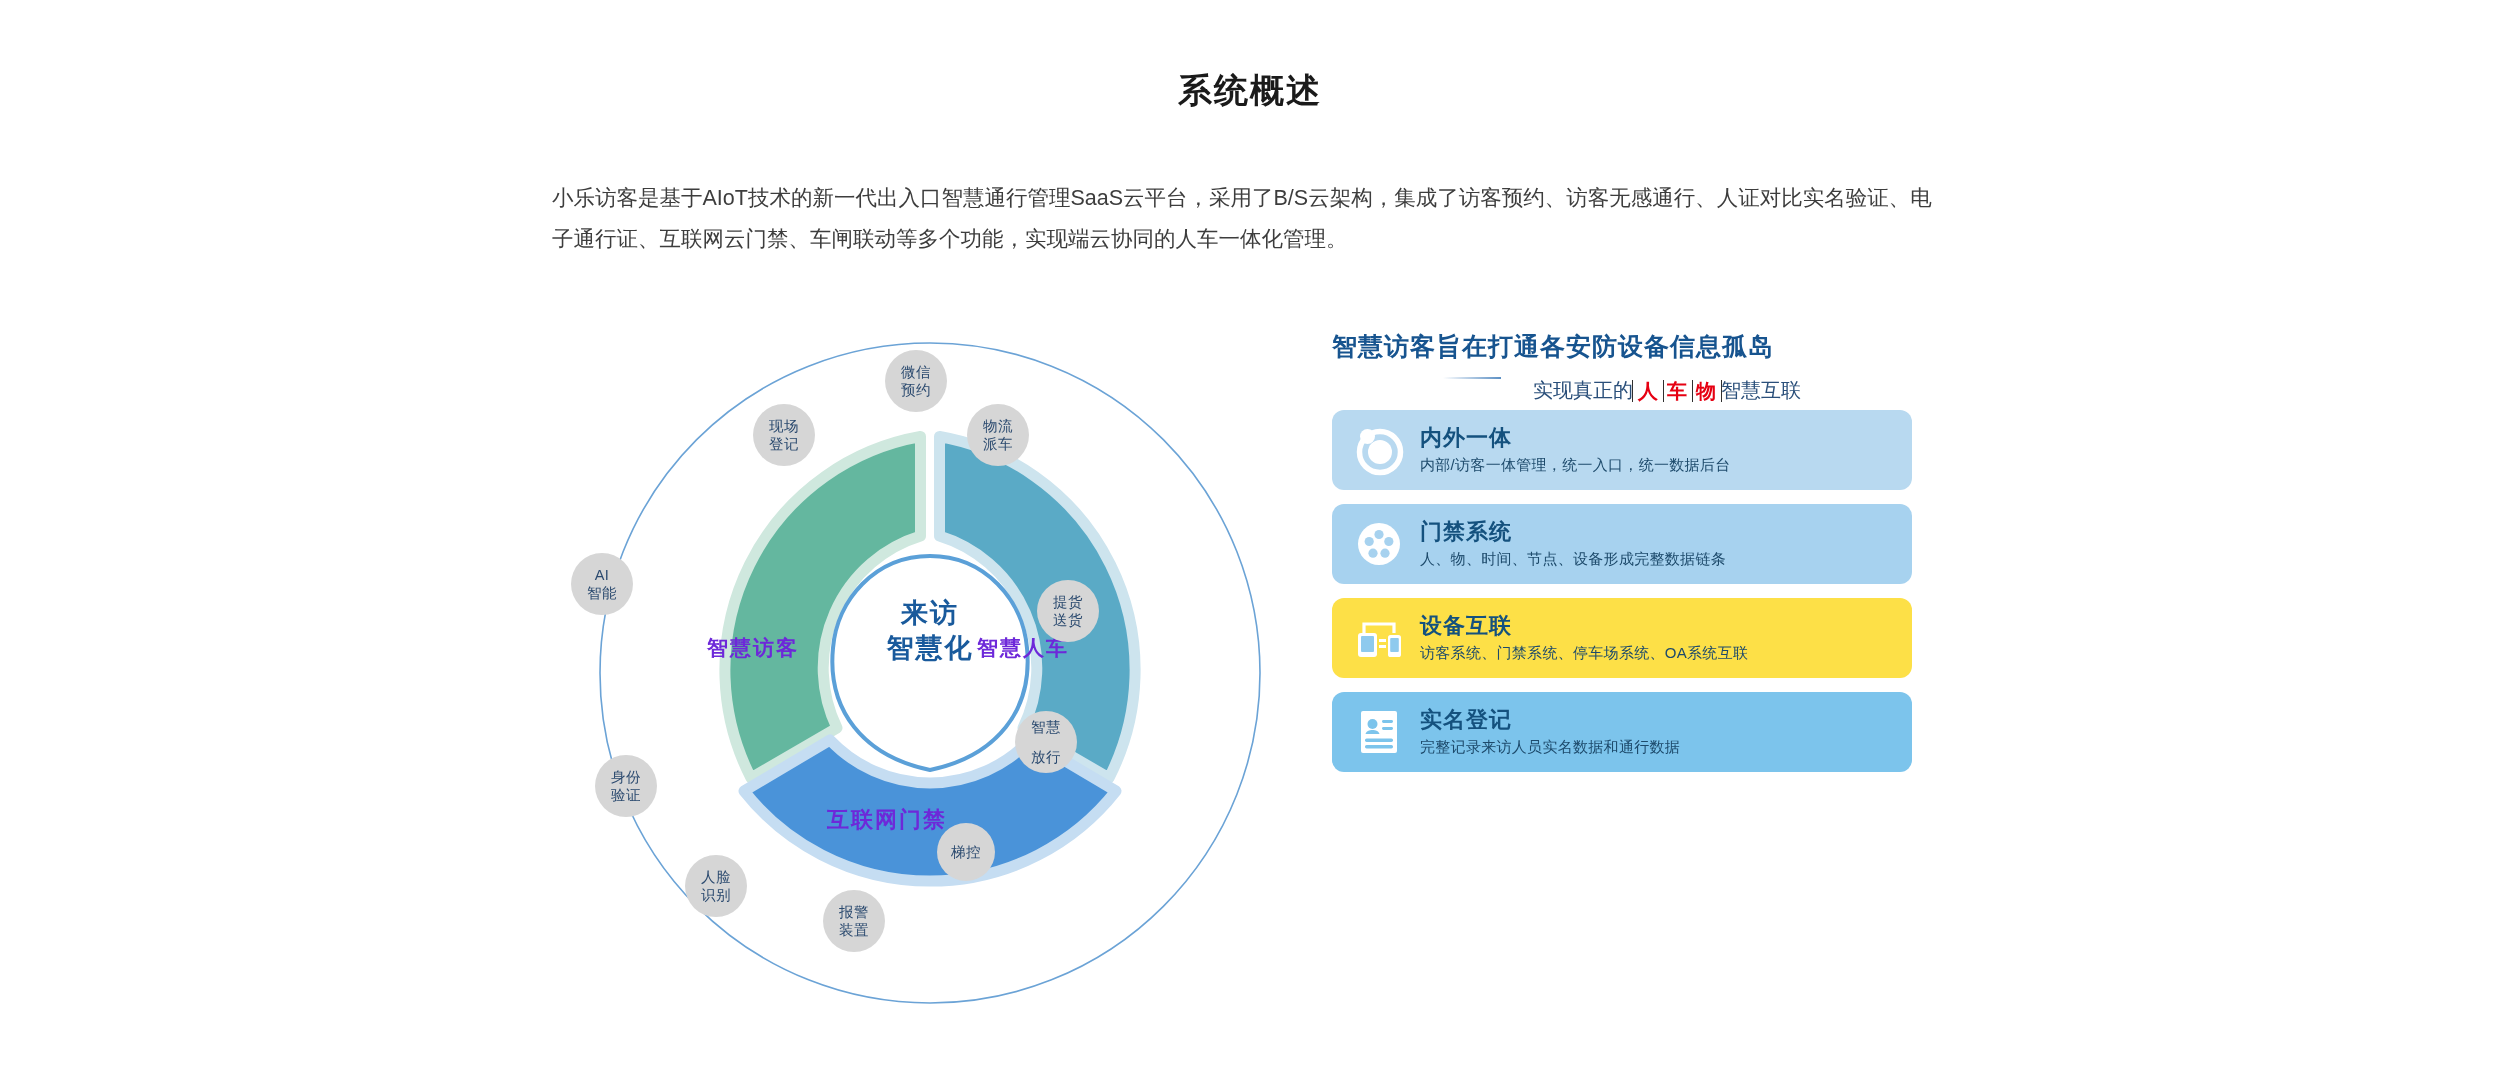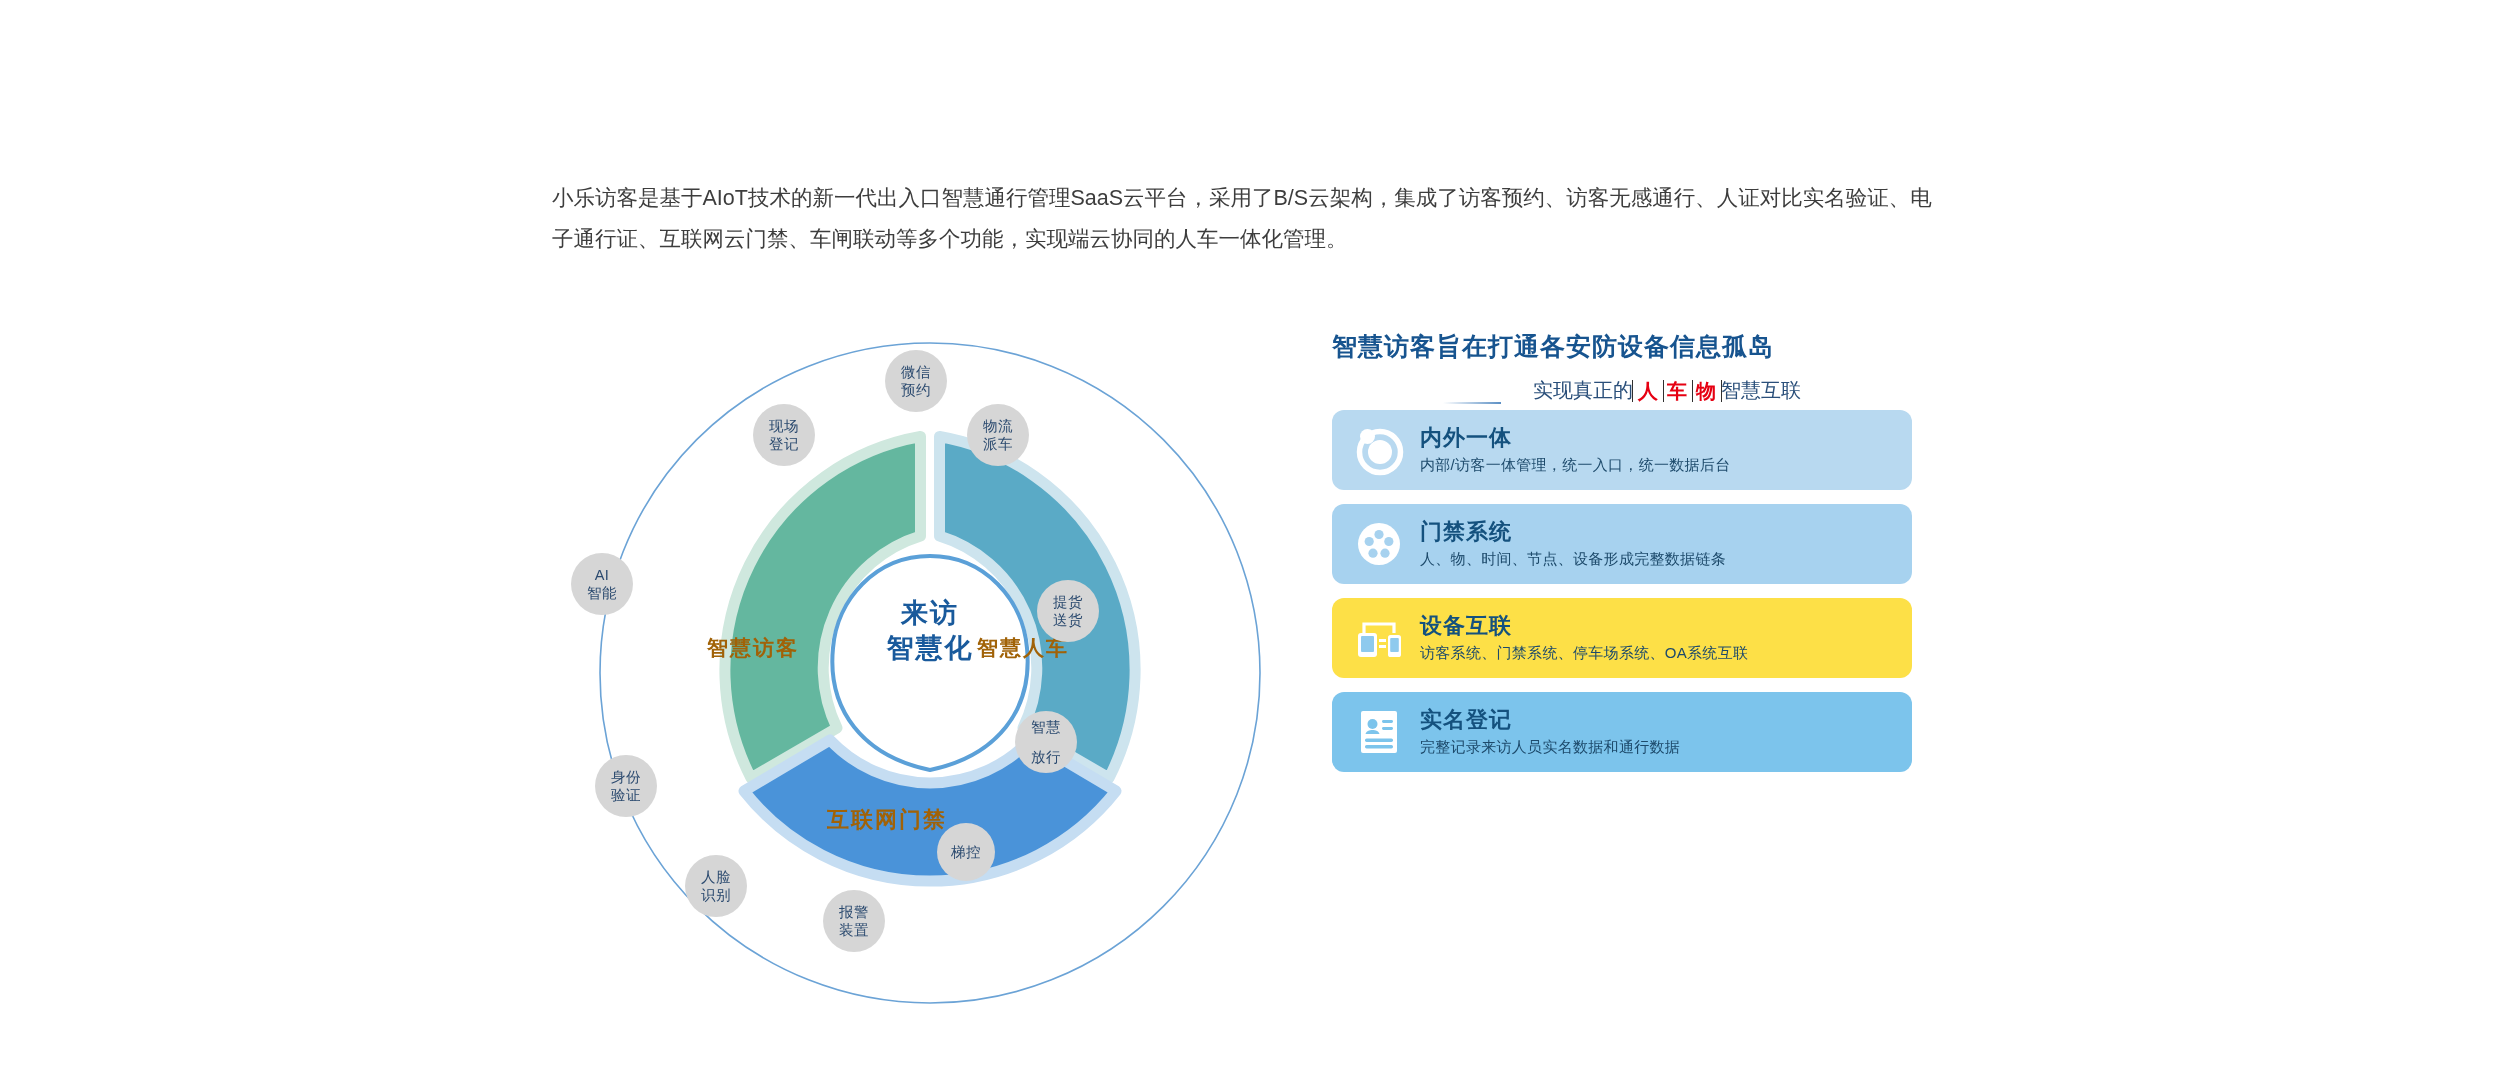--- a/index.html
+++ b/index.html
@@ -21,21 +21,21 @@
   .intro {
     position: absolute; left: 552px; top: 178px; width: 1400px;
     font-size: 21.5px; line-height: 41px; color: #3d3d3d;
     text-align: left;
   }
 
   
   .diagram { position: absolute; left: 575px; top: 318px; width: 710px; height: 700px; }
   .diagram svg { display:block; }
   .seg-label {
-    position: absolute; color: #a16207; font-weight: bold;
+    position: absolute; color: #6d28d9; font-weight: bold;
     font-size: 21px; letter-spacing: 2px; white-space: nowrap;
   }
   .seg-label.visitor { left: 132px; top: 316px; }
   .seg-label.vehicle { left: 402px; top: 316px; }
   .seg-label.access  { left: 252px; top: 487px; font-size: 22px; }
 
   .center-text {
     position: absolute; left: 245px; top: 56px; width: 220px;
     text-align: center;
     font-size: 27px; font-weight: bold; color: #195a9c;
@@ -56,21 +56,21 @@
   .bubble span { display:block; }
 
   
   .right { position: absolute; left: 1332px; top: 330px; width: 580px; }
   .rt-head {
     font-size: 25px; font-weight: bold; color: #17548f;
     letter-spacing: 1px; text-align: left; white-space: nowrap;
   }
   .rt-sub {
     margin-top: 14px;
-    display: flex; align-items: flex-end; justify-content: center; gap: 32px;
+    display: flex; align-items: flex-start; justify-content: center; gap: 32px;
   }
   .rt-rule { width: 58px; height: 2px; background: linear-gradient(90deg,#ffffff,#5b8fc4); }
   .rt-sub-text {
     font-size: 20px; color: #2a4f7a; white-space: nowrap;
     display: flex; align-items: center;
   }
   .rt-sub-text .hl {
     color: #e60012; font-weight: bold;
     padding: 0 5px;
     border-left: 1.5px solid #2f2f2f;
@@ -95,20 +95,21 @@
   .card-desc {
     font-size: 15px; color: #1d4a6b; line-height: 22px; margin-top: 2px;
     letter-spacing: .3px;
   }
 </style>
 </head>
 <body>
 
 <div class="page">
 
+  <div class="page-title">系统概述</div>
   <div class="intro">小乐访客是基于AIoT技术的新一代出入口智慧通行管理SaaS云平台，采用了B/S云架构，集成了访客预约、访客无感通行、人证对比实名验证、电子通行证、互联网云门禁、车闸联动等多个功能，实现端云协同的人车一体化管理。</div>
 
   <div class="diagram">
 
     <svg width="710" height="700" viewBox="0 0 710 700">
 
       <circle cx="355" cy="355" r="330" fill="none" stroke="#6ba3d6" stroke-width="1.6"></circle>
 
       <g>
         <path d="M 355 355 m 0 0

